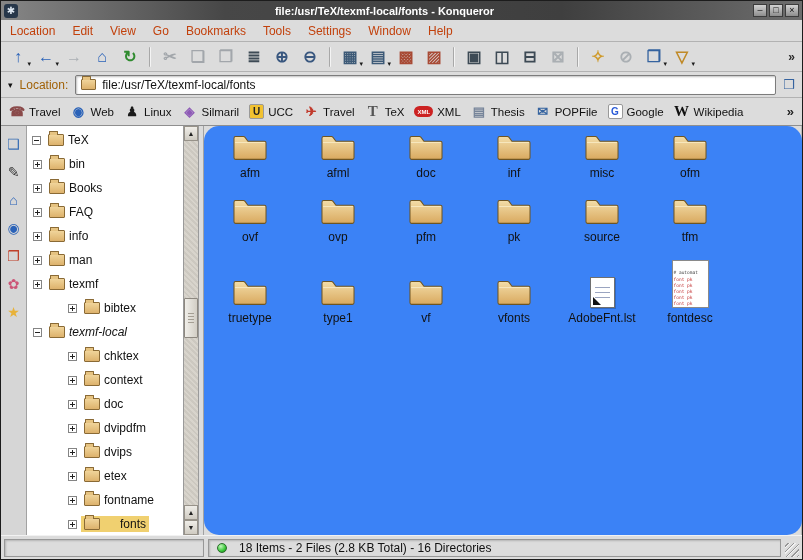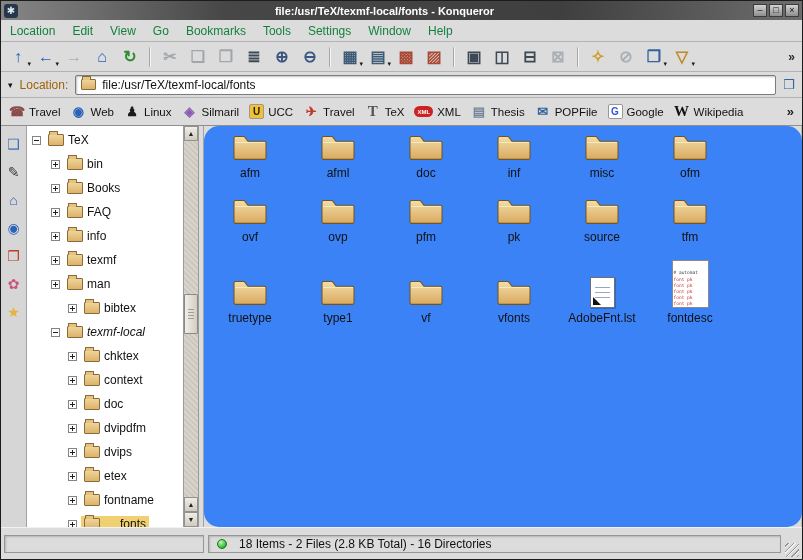--- a/index.html
+++ b/index.html
@@ -12,21 +12,21 @@
     background:linear-gradient(90deg,#868686,#474747 28%,#3f3f3f 70%,#6d6d6d);}
   .win-icon{width:14px;height:14px;border-radius:3px;background:#27374a;color:#dfe8f2;
     font-size:10px;line-height:14px;text-align:center;flex:none;}
   .title-text{flex:1;text-align:center;color:#fff;font-weight:bold;font-size:11px;
     white-space:nowrap;overflow:hidden;}
   .wbtn{width:14px;height:13px;flex:none;background:linear-gradient(#d2d2d2,#8d8d8d);
     border:1px solid #3c3c3c;color:#111;font-size:9px;line-height:11px;text-align:center;margin-left:2px;}
   
   .menubar{height:22px;flex:none;display:flex;align-items:center;gap:17px;padding:0 9px;
     background:#dcdcdc;border-bottom:1px solid #b2b2b2;}
-  .menu-item{color:#15803d;}
+  .menu-item{color:#c2410c;}
   
   .toolbar{height:30px;flex:none;display:flex;align-items:center;padding:0 4px;
     background:#dcdcdc;border-bottom:1px solid #b2b2b2;}
   .tb-items{display:flex;align-items:center;gap:2px;flex:1;overflow:hidden;}
   .tb-item{position:relative;width:26px;height:24px;flex:none;display:flex;align-items:center;
     justify-content:center;border-radius:2px;}
   .tb-item .glyph{font-size:16px;font-weight:bold;line-height:1;}
   .tb-item.disabled .glyph{opacity:.75;}
   .tb-item .dd{display:none;position:absolute;right:0;bottom:1px;font-size:7px;color:#1a1a1a;}
   .tb-item .dd.show{display:block;}
@@ -59,21 +59,21 @@
   .bm-overflow{flex:none;font-weight:bold;font-size:13px;color:#222;padding-left:4px;}
   
   .main{flex:1;display:flex;min-height:0;}
   .side-strip{width:26px;flex:none;background:#d6d6d6;border-right:1px solid #a2a2a2;
     display:flex;flex-direction:column;align-items:center;gap:8px;padding-top:8px;}
   .strip-btn{width:20px;height:20px;display:flex;align-items:center;justify-content:center;
     font-size:14px;line-height:1;}
   .tree-panel{width:172px;flex:none;display:flex;background:#fff;border-right:1px solid #9a9a9a;}
   .tree{flex:1;overflow:hidden;padding-top:2px;}
   .trow{height:24px;display:flex;align-items:center;gap:4px;padding-left:5px;}
-  .trow.d1{padding-left:24px;}
+  .trow.d1{padding-left:6px;}
   .trow.d2{padding-left:41px;}
   .exp{width:9px;height:9px;flex:none;border:1px solid #848484;background:#fff;position:relative;}
   .exp::before{content:"";position:absolute;left:1px;right:1px;top:3px;height:1px;background:#222;}
   .exp.plus::after{content:"";position:absolute;top:1px;bottom:1px;left:3px;width:1px;background:#222;}
   .titem{display:flex;align-items:center;gap:4px;padding:1px 3px;}
   .trow.selected .titem{background:#f0d070;gap:20px;}
   .tfolder{width:16px;height:12px;flex:none;position:relative;border:1px solid #8a6a35;border-radius:1px;
     background:linear-gradient(#f0d49a,#ddb26c);}
   .tfolder::before{content:"";position:absolute;top:-4px;left:0;width:7px;height:3px;
     background:#e6c381;border:1px solid #8a6a35;border-bottom:none;border-radius:1px 1px 0 0;}
@@ -99,21 +99,21 @@
     background-image:repeating-linear-gradient(180deg,transparent 0 4px,#9aa4c0 4px 5px);
     background-size:15px 18px;background-position:4px 5px;background-repeat:no-repeat;}
   .fileicon::after{content:"";position:absolute;left:2px;bottom:2px;width:0;height:0;
     border-left:8px solid #111;border-top:8px solid transparent;}
   .gitem.file .fileicon{display:block;}
   .pvicon{display:none;width:37px;height:48px;background:#fff;border:1px solid #8a8a8a;padding:2px 1px;overflow:hidden;}
   .gitem.preview .pvicon{display:block;}
   .pv-h{font-family:"DejaVu Sans Mono",monospace;font-size:4.5px;line-height:6px;color:#444;white-space:pre;}
   .pv-b{font-family:"DejaVu Sans Mono",monospace;font-size:4.5px;line-height:6px;color:#c23232;white-space:pre;margin:0;}
   
-  .statusbar{height:32px;flex:none;display:flex;align-items:center;gap:4px;padding:2px 3px;
+  .statusbar{height:24px;flex:none;display:flex;align-items:center;gap:4px;padding:2px 3px;
     background:#dcdcdc;border-top:1px solid #f2f2f2;}
   .sb-left{width:200px;height:18px;flex:none;border:1px solid #979797;box-shadow:inset 1px 1px 2px rgba(0,0,0,.18);}
   .sb-main{flex:1;height:18px;display:flex;align-items:center;gap:12px;padding:0 8px;
     border:1px solid #979797;box-shadow:inset 1px 1px 2px rgba(0,0,0,.18);}
   .led{width:10px;height:10px;flex:none;border-radius:50%;border:1px solid #2a6b2a;
     background:radial-gradient(circle at 35% 30%,#c2f7ba,#39c839 60%,#1d7a1d);}
   .sb-text{color:#111;white-space:nowrap;}
   .grip{width:14px;height:14px;flex:none;align-self:flex-end;
     background:repeating-linear-gradient(135deg,transparent 0 2px,#969696 2px 3px,#f2f2f2 3px 4px);}
 </style>
@@ -445,29 +445,29 @@
             <span class="titem">
               <span class="tfolder"></span>
               <span class="tlabel">info</span>
             </span>
           </div>
 
           <div class="trow d1">
             <span class="exp plus"></span>
             <span class="titem">
               <span class="tfolder"></span>
+              <span class="tlabel">man</span>
+            </span>
+          </div>
+
+          <div class="trow d1">
+            <span class="exp plus"></span>
+            <span class="titem">
+              <span class="tfolder"></span>
               <span class="tlabel">texmf</span>
-            </span>
-          </div>
-
-          <div class="trow d1">
-            <span class="exp plus"></span>
-            <span class="titem">
-              <span class="tfolder"></span>
-              <span class="tlabel">man</span>
             </span>
           </div>
 
           <div class="trow d2">
             <span class="exp plus"></span>
             <span class="titem">
               <span class="tfolder"></span>
               <span class="tlabel">bibtex</span>
             </span>
           </div>

